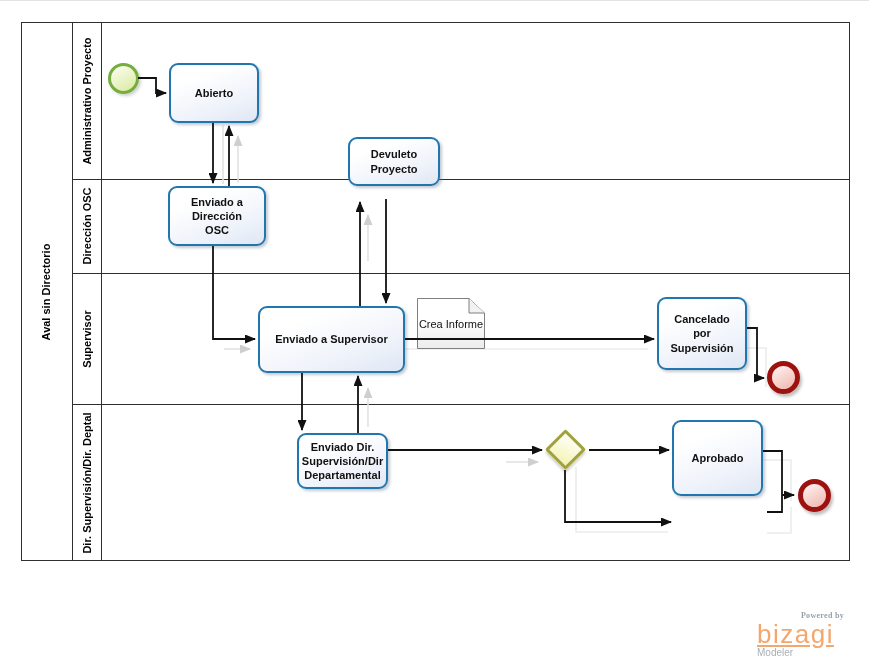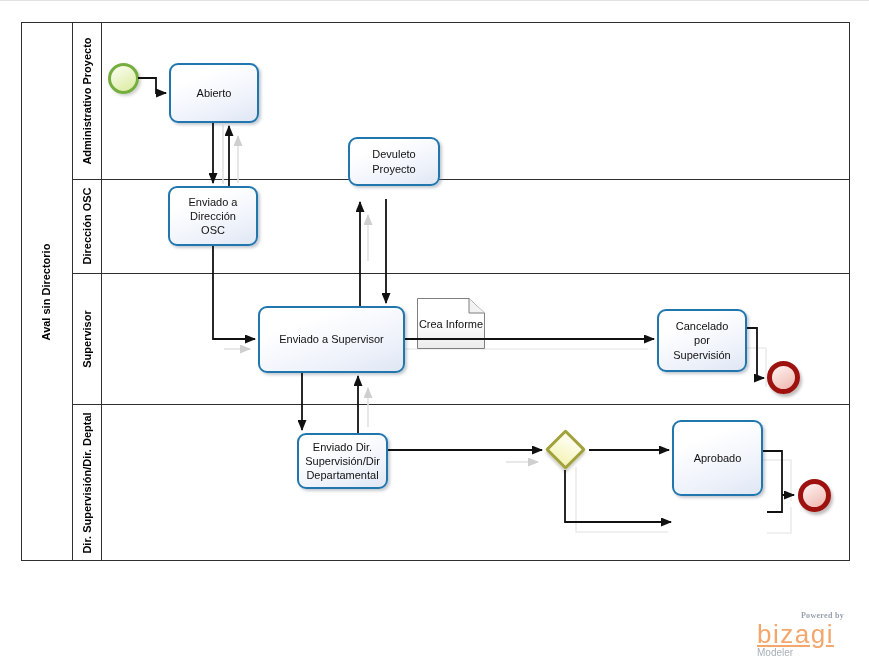--- a/index.html
+++ b/index.html
@@ -14,21 +14,21 @@
   .vline{position:absolute;width:1px;background:#2f2f2f;z-index:1;}
   .hline{position:absolute;height:1px;background:#2f2f2f;z-index:1;}
   .cell{position:absolute;display:flex;align-items:center;justify-content:center;z-index:1;}
   .v-text{transform:rotate(-90deg);white-space:nowrap;font-weight:bold;font-size:11px;color:#000;}
   
   .task{position:absolute;box-sizing:border-box;z-index:3;
     border:2px solid #2176ae;border-radius:9px;
     background:linear-gradient(160deg,#ffffff 25%,#eef2fa 70%,#dfe7f4 100%);
     box-shadow:2px 2px 3px rgba(110,120,140,.40);
     display:flex;align-items:center;justify-content:center;text-align:center;
-    font-size:11px;line-height:1.3;padding:2px 12px;}
+    font-size:11px;line-height:1.3;padding:2px 12px;font-weight:bold;}
   .event{position:absolute;box-sizing:border-box;border-radius:50%;z-index:3;}
   .start{width:31px;height:31px;border:3px solid #76ad3f;
     background:linear-gradient(150deg,#f5fae3 20%,#d9ea9c 100%);
     box-shadow:2px 2px 3px rgba(120,130,120,.35);}
   .end{width:33px;height:33px;border:5px solid #9d120f;
     background:linear-gradient(150deg,#fcebe9 15%,#efb5ac 100%);
     box-shadow:2px 3px 3px rgba(120,110,110,.45);}
   .gateway{position:absolute;left:551px;top:434px;width:29px;height:29px;box-sizing:border-box;
     border:3px solid #a2a23c;background:linear-gradient(160deg,#fdfdec 20%,#f3f3b4 100%);
     transform:rotate(45deg);border-radius:2px;z-index:3;
@@ -92,21 +92,21 @@
       <path d="M763,459 L791,459 L791,500" stroke="#ececec"></path>
     </g>
   </svg>
 
   <div class="event start" style="left:108px;top:62px"></div>
 
   <div class="task" style="left:169px;top:62px;width:90px;height:60px">
     <span>Abierto</span>
   </div>
 
-  <div class="task" style="left:168px;top:185px;width:90px;height:60px">
+  <div class="task" style="left:168px;top:185px;width:98px;height:60px">
     <span>Enviado a Dirección OSC</span>
   </div>
 
   <div class="task" style="left:348px;top:136px;width:92px;height:49px">
     <span>Devuleto Proyecto</span>
   </div>
 
   <div class="task" style="left:258px;top:305px;width:147px;height:67px">
     <span>Enviado a Supervisor</span>
   </div>
@@ -118,21 +118,21 @@
           <stop offset="0.4" stop-color="#ffffff"></stop>
           <stop offset="1" stop-color="#ececec"></stop>
         </linearGradient>
       </defs>
       <path d="M0.5,0.5 L52,0.5 L67.5,15 L67.5,50.5 L0.5,50.5 Z" fill="url(#docg)" stroke="#7f7f7f"></path>
       <path d="M52,0.5 L52,15 L67.5,15" fill="#f2f2f2" stroke="#7f7f7f"></path>
     </svg>
     <span class="doclabel">Crea Informe</span>
   </div>
 
-  <div class="task" style="left:657px;top:308px;width:90px;height:63px">
+  <div class="task" style="left:657px;top:296px;width:90px;height:73px">
     <span>Cancelado por Supervisión</span>
   </div>
 
   <div class="event end" style="left:767px;top:360px"></div>
 
   <div class="task" style="left:297px;top:432px;width:91px;height:56px">
     <span>Enviado Dir. Supervisión/Dir Departamental</span>
   </div>
 
   <div class="gateway"></div>

